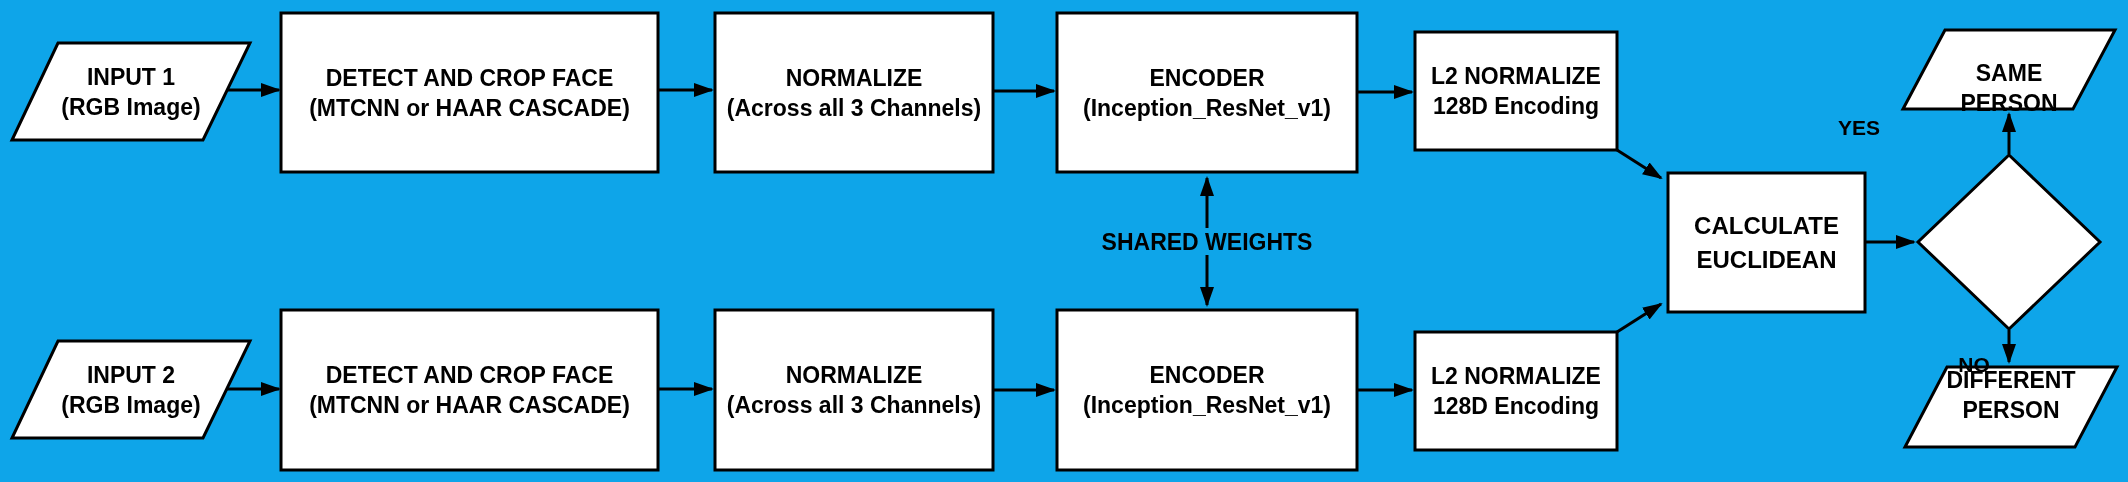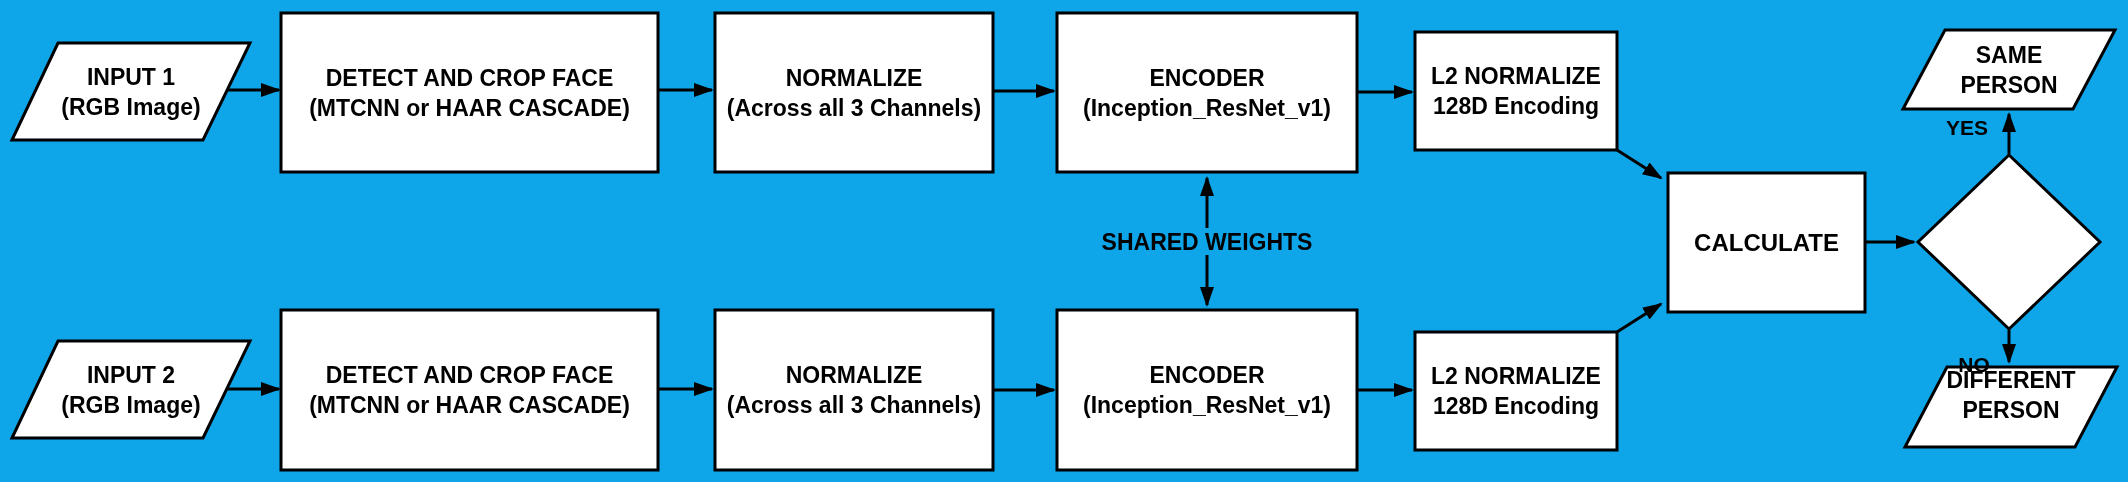--- a/index.html
+++ b/index.html
@@ -49,24 +49,24 @@
   .lbl-normalize1 { left:715px;  top:13px;  width:278px; height:159px; }
   .lbl-encoder1   { left:1057px; top:13px;  width:300px; height:159px; }
   .lbl-l2norm1    { left:1415px; top:32px;  width:202px; height:118px; }
   .lbl-input2     { left:12px;   top:341px; width:238px; height:97px;text-align:right; }
   .lbl-detect2    { left:281px;  top:310px; width:377px; height:160px; }
   .lbl-normalize2 { left:715px;  top:310px; width:278px; height:160px; }
   .lbl-encoder2   { left:1057px; top:310px; width:300px; height:160px; }
   .lbl-l2norm2    { left:1415px; top:332px; width:202px; height:118px; }
   .lbl-calculate  { left:1668px; top:173px; width:197px; height:139px; font-size:24px; line-height:34px;border-radius:23px; }
   .lbl-decision   { left:1918px; top:155px; width:182px; height:174px; font-size:24px; line-height:31px; }
-  .lbl-same       { left:1903px; top:30px;  width:212px; height:79px; }
+  .lbl-same       { left:1903px; top:48px;  width:212px; height:79px; }
   .lbl-different  { left:1905px; top:367px; width:212px; height:56px; }
   .lbl-shared     { left:1077px; top:229px; width:260px; height:25px; }
-  .lbl-yes        { left:1938px; top:116px; width:58px;  height:24px; font-size:21px; }
+  .lbl-yes        { left:1830px; top:116px; width:58px;  height:24px; font-size:21px; }
   .lbl-no         { left:1946px; top:334px; width:56px;  height:24px; font-size:21px;margin-top:19px; }
 </style>
 </head>
 <body>
 
 <div class="stage">
 
   <svg class="shapes" viewBox="0 0 2128 482" xmlns="http://www.w3.org/2000/svg">
     <defs>
       <marker id="arrow" markerWidth="22" markerHeight="16" refX="18" refY="7" orient="auto" markerUnits="userSpaceOnUse">
@@ -148,20 +148,21 @@
     <span>ENCODER</span>
     <span>(Inception_ResNet_v1)</span>
   </div>
   <div class="lbl lbl-l2norm2">
     <span>L2 NORMALIZE</span>
     <span>128D Encoding</span>
   </div>
 
   <div class="lbl lbl-calculate">
     <span>CALCULATE</span>
+    <span>EUCLIDEAN</span>
   </div>
   <div class="lbl lbl-same">
     <span>SAME</span>
     <span>PERSON</span>
   </div>
   <div class="lbl lbl-different">
     <span>DIFFERENT</span>
     <span>PERSON</span>
   </div>
 

